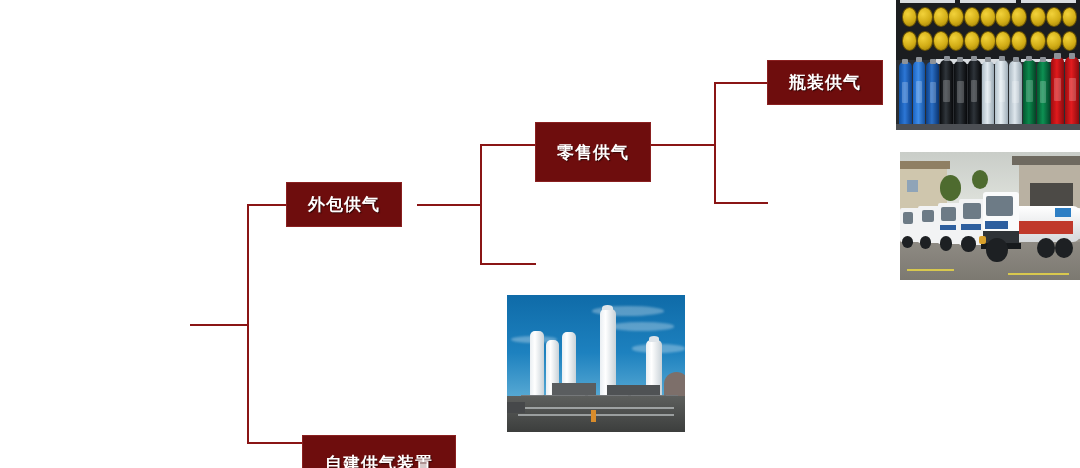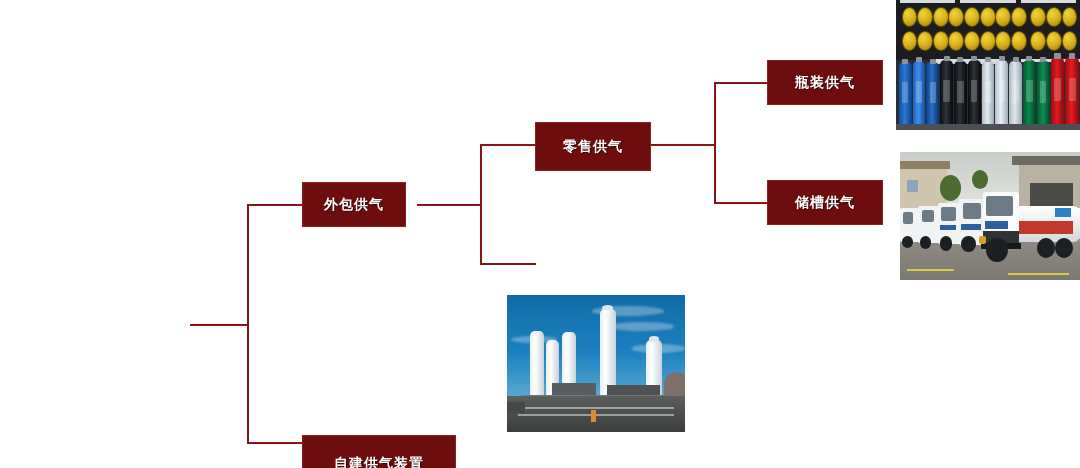--- a/index.html
+++ b/index.html
@@ -25,21 +25,21 @@
   
   .node {
     position: absolute;
     background: #6E0D0D;
     border: 1px solid #8A2020;
     box-sizing: border-box;
     display: flex;
     align-items: center;
     justify-content: center;
     color: #ffffff;
-    font-size: 14px;
+    font-size: 17px;
     font-weight: bold;
     letter-spacing: 1px;
     text-shadow: 1px 1px 1px rgba(0,0,0,0.55);
     white-space: nowrap;
     z-index: 5;
   }
   .node.root { font-size: 15px; }
 
   
   .lineh, .linev {
@@ -159,40 +159,37 @@
   <div class="linev" style="left:480px; top:144px; height:120px;"></div>
   <div class="lineh" style="left:480px; top:144px; width:56px;"></div>
   <div class="lineh" style="left:480px; top:263px; width:56px;"></div>
 
   <div class="lineh" style="left:650px; top:144px; width:66px;"></div>
   <div class="linev" style="left:714px; top:82px; height:121px;"></div>
   <div class="lineh" style="left:714px; top:82px; width:54px;"></div>
   <div class="lineh" style="left:714px; top:202px; width:54px;"></div>
 
 
-  <div class="node" style="left:302px; top:182px; width:104px; height:45px;">
+  <div class="node" style="left:286px; top:182px; width:116px; height:45px;">
     <span>外包供气</span>
   </div>
 
   <div class="node" style="left:302px; top:435px; width:154px; height:57px;">
     <span>自建供气装置</span>
   </div>
 
-  <div class="node" style="left:535px; top:122px; width:116px; height:49px;">
+  <div class="node" style="left:535px; top:122px; width:116px; height:60px;">
     <span>零售供气</span>
   </div>
 
 
   <div class="node" style="left:767px; top:60px; width:116px; height:45px;">
     <span>瓶装供气</span>
   </div>
 
-  <div class="node" style="left:767px; top:180px; width:116px; height:45px;">
-    <span>储槽供气</span>
-  </div>
 
   <div class="photo" style="left:896px; top:0px; width:184px; height:130px;">
     <div class="inner cyl-bg">
 
       <div class="cyl-rack" style="top:0; height:46%;"></div>
       <div class="cyl-shelf" style="left:2%; top:0; width:30%; height:2%;"></div>
       <div class="cyl-shelf" style="left:35%; top:0; width:30%; height:2%;"></div>
       <div class="cyl-shelf" style="left:68%; top:0; width:30%; height:2%;"></div>
 
       <div class="cyl-drum" style="left:3%;  top:5%;  width:7.5%; height:14%;"></div>

